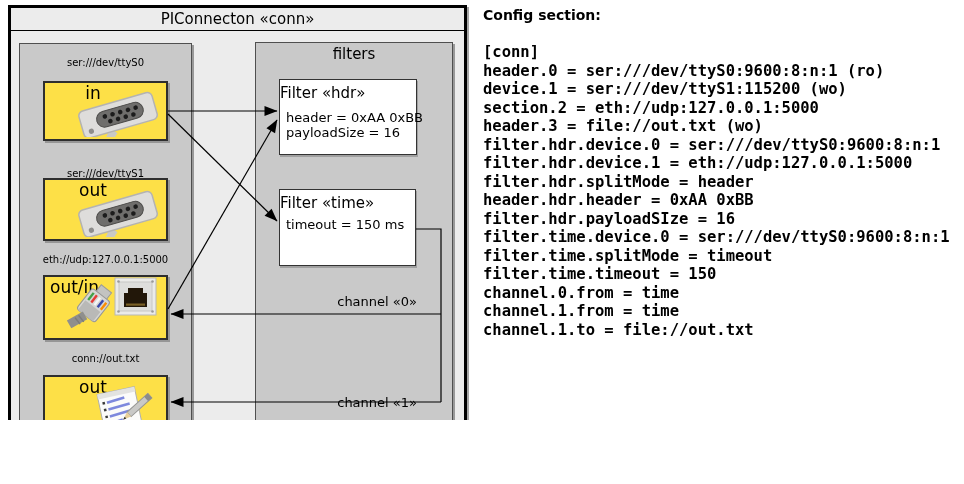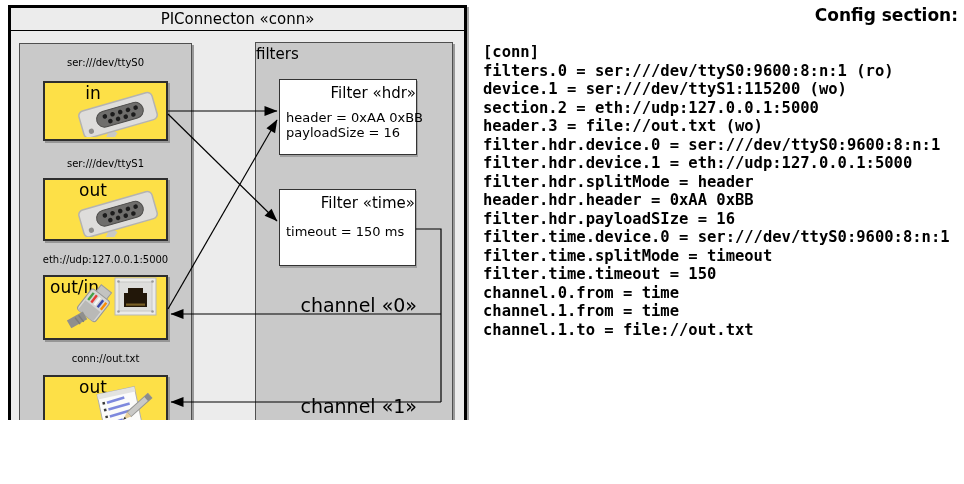--- a/index.html
+++ b/index.html
@@ -11,57 +11,57 @@
          box-sizing:border-box;border:3px solid #000;background:#ececec;
          box-shadow:2px 2px 0 rgba(0,0,0,0.35);}
   .outer-title{position:absolute;left:0;right:0;top:0;height:22px;line-height:22px;
          text-align:center;font-size:15px;border-bottom:1px solid #000;}
 
   
   .panel{position:absolute;background:#c9c9c9;border:1px solid #4f4f4f;
          box-sizing:content-box;box-shadow:2px 2px 0 rgba(0,0,0,0.35);}
   .panel.devices{left:8px;top:35px;width:171px;height:417px;}
   .panel.filters{left:244px;top:34px;width:196px;height:420px;}
-  .filters-title{position:absolute;left:0;right:0;top:2px;text-align:left;font-size:15px;}
+  .filters-title{position:absolute;left:0;right:0;top:2px;text-align:center;font-size:15px;}
 
   
   .dev-label{position:absolute;left:-8px;right:-8px;text-align:center;font-size:10px;white-space:nowrap;}
-  .dl0{top:13px;} .dl1{top:114px;} .dl2{top:210px;} .dl3{top:309px;}
+  .dl0{top:13px;} .dl1{top:124px;} .dl2{top:210px;} .dl3{top:309px;}
   .dev-box{position:absolute;left:23px;width:125px;background:#fde047;border:2px solid #2e2e2e;
            box-sizing:border-box;box-shadow:2px 2px 0 rgba(0,0,0,0.25);}
   .b0{top:37px;height:60px;} .b1{top:134px;height:63px;}
   .b2{top:231px;height:65px;} .b3{top:331px;height:63px;}
   .port{position:absolute;top:0;left:0;width:96px;text-align:center;font-size:17px;}
   .port-left{width:auto;left:5px;text-align:left;}
   .dev-icon{position:absolute;}
   .icon-serial{right:2px;bottom:2px;}
   .icon-eth{left:0;top:0;}
   .icon-file{right:4px;bottom:1px;}
 
   
   .filter-box{position:absolute;left:23px;background:#fff;border:1.5px solid #333;
               box-sizing:border-box;box-shadow:1px 2px 0 rgba(0,0,0,0.2);}
   .f0{top:36px;width:138px;height:76px;}
   .f1{top:146px;width:137px;height:77px;}
-  .filter-title{text-align:right;font-size:15px;padding-top:4px;}
+  .filter-title{text-align:left;font-size:15px;padding-top:4px;}
   .filter-params{margin:9px 0 0 6px;}
-  .f1 .filter-params{margin-top:13px;}
+  .f1 .filter-params{margin-top:6px;}
   .filter-param{font-size:13px;line-height:14.5px;white-space:nowrap;}
 
   
-  .channel-label{position:absolute;right:35px;font-size:19px;white-space:nowrap;}
+  .channel-label{position:absolute;right:35px;font-size:13px;white-space:nowrap;}
   .c0{top:251px;} .c1{top:352px;}
 
   
   .overlay{position:absolute;left:0;top:0;width:964px;height:484px;pointer-events:none;z-index:40;}
 
   
   .config{position:absolute;left:483px;top:6px;width:475px;}
-  .config-title{font-family:"DejaVu Sans",sans-serif;font-weight:bold;font-size:17px;
-                line-height:18.5px;height:37px;text-align:right;}
+  .config-title{font-family:"DejaVu Sans",sans-serif;font-weight:bold;font-size:14px;
+                line-height:18.5px;height:37px;}
   .cline{font-family:"DejaVu Sans Mono",monospace;font-weight:bold;font-size:15.5px;
          line-height:18.5px;white-space:pre;}
 </style>
 </head>
 <body>
 
 <div class="stage">
 
   <div class="outer">
     <div class="outer-title">PIConnecton «conn»</div>
@@ -202,21 +202,21 @@
       <path d="M416,229 L441,229 L441,402"></path>
       <line x1="441" y1="314" x2="171" y2="314" marker-end="url(#ah)"></line>
       <line x1="441" y1="402" x2="171" y2="402" marker-end="url(#ah)"></line>
     </g>
   </svg>
 
   <div class="config">
     <div class="config-title">Config section:</div>
     <div class="config-lines">
       <div class="cline">[conn]</div>
-      <div class="cline">filters.0 = ser:///dev/ttyS0:9600:8:n:1 (ro)</div>
+      <div class="cline">header.0 = ser:///dev/ttyS0:9600:8:n:1 (ro)</div>
       <div class="cline">device.1 = ser:///dev/ttyS1:115200 (wo)</div>
       <div class="cline">section.2 = eth://udp:127.0.0.1:5000</div>
       <div class="cline">header.3 = file://out.txt (wo)</div>
       <div class="cline">filter.hdr.device.0 = ser:///dev/ttyS0:9600:8:n:1</div>
       <div class="cline">filter.hdr.device.1 = eth://udp:127.0.0.1:5000</div>
       <div class="cline">filter.hdr.splitMode = header</div>
       <div class="cline">header.hdr.header = 0xAA 0xBB</div>
       <div class="cline">filter.hdr.payloadSIze = 16</div>
       <div class="cline">filter.time.device.0 = ser:///dev/ttyS0:9600:8:n:1</div>
       <div class="cline">filter.time.splitMode = timeout</div>

